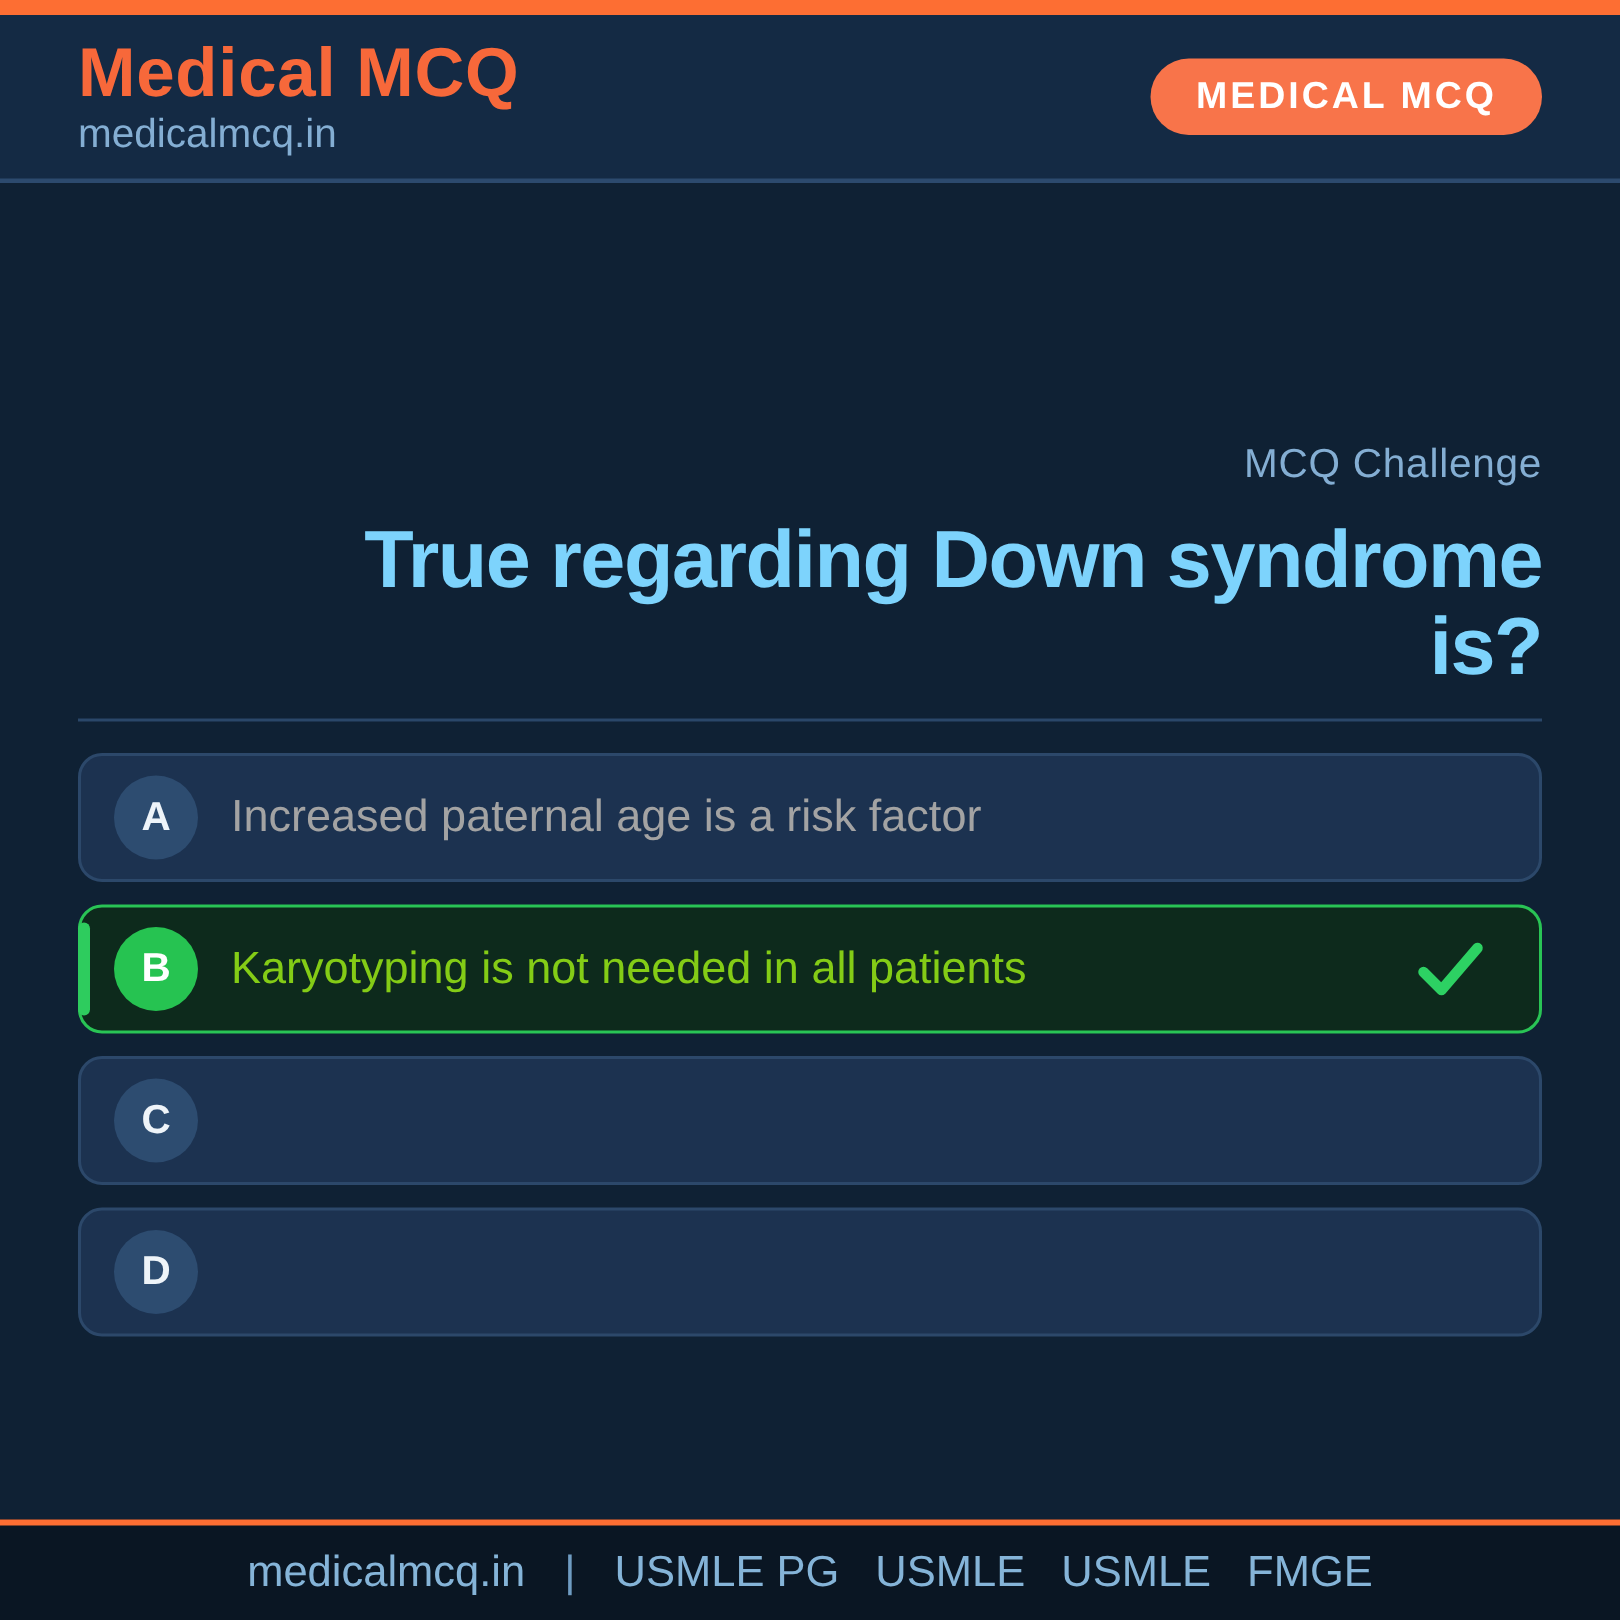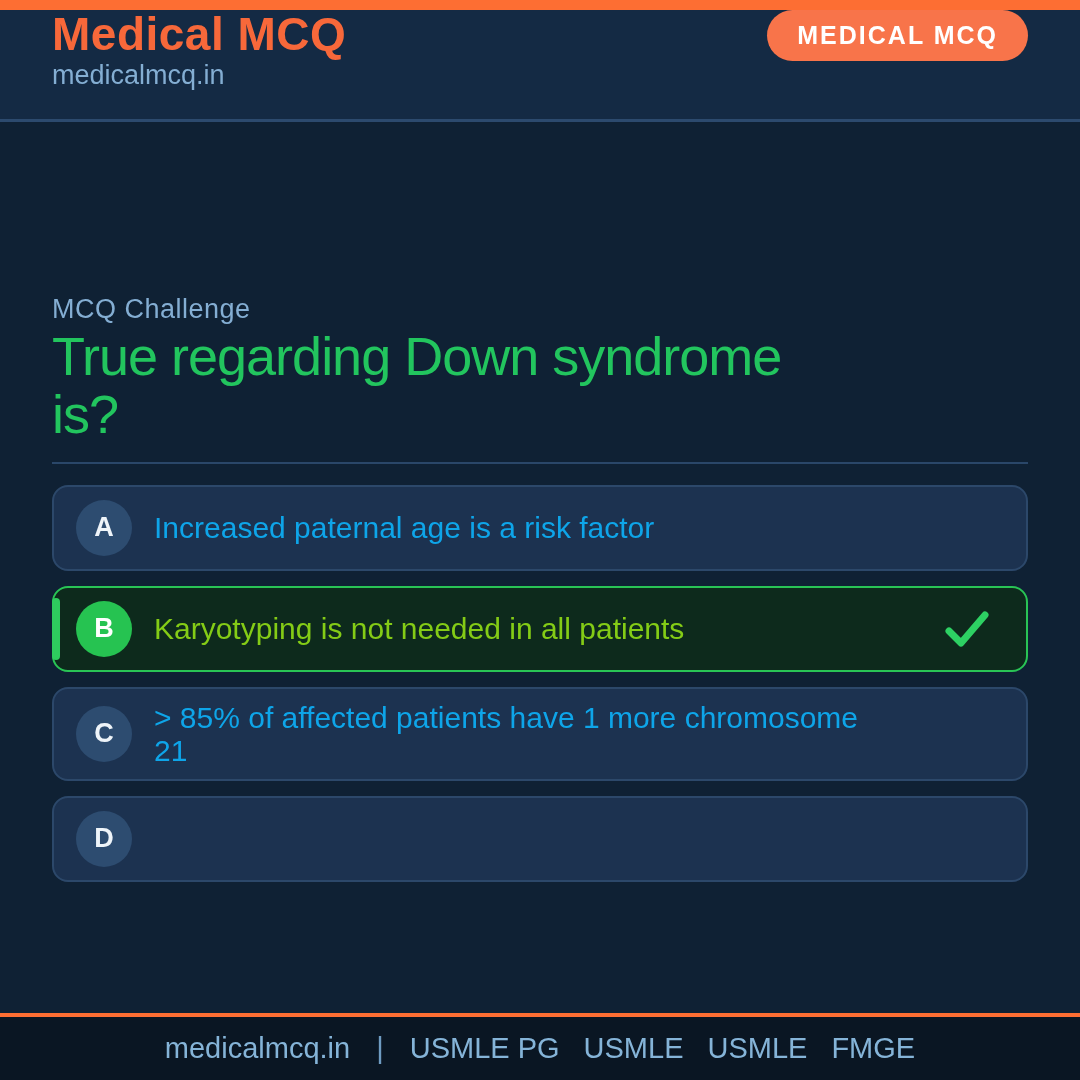--- a/index.html
+++ b/index.html
@@ -14,21 +14,21 @@
   }
   
   .top-strip { height: 10px; background: #fd6e33; }
 
   
   .header {
     height: 112px;
     background: #142a44;
     border-bottom: 3px solid #2c4a6e;
     display: flex;
-    align-items: flex-start;
+    align-items: center;
     justify-content: space-between;
     padding: 0 52px;
   }
   .brand-title {
     color: #f7683a;
     font-size: 46px;
     font-weight: bold;
     letter-spacing: 0.5px;
     line-height: 1.05;
   }
@@ -42,32 +42,32 @@
     color: #ffffff;
     font-size: 25px;
     font-weight: bold;
     letter-spacing: 2px;
     padding: 11px 30px;
     border-radius: 26px;
     white-space: nowrap;
   }
 
   
-  .main { padding: 0 52px; }
+  .main { padding: 0 52px; text-align: right; }
   .eyebrow {
     margin-top: 172px;
     color: #84aed3;
     font-size: 27px;
     letter-spacing: 0.5px;
   }
   .question {
-    margin-top: 2px;
-    color: #22c55e;
+    margin-top: 19px;
+    color: #7dd3fc;
     font-size: 54px;
-    font-weight: normal;
+    font-weight: bold;
     letter-spacing: -1px;
     line-height: 1.08;
   }
   .divider {
     margin-top: 18px;
     height: 2px;
     background: #2a4769;
   }
 
   
@@ -95,21 +95,21 @@
     border-radius: 50%;
     background: #2d4c70;
     color: #eef4f9;
     font-size: 27px;
     font-weight: bold;
     display: flex;
     align-items: center;
     justify-content: center;
   }
   .option-text {
-    color: #0ea5e9;
+    color: #a3a3a3;
     font-size: 30px;
     line-height: 1.1;
     max-width: 720px;
   }
   .option.correct {
     background: #0d2a1c;
     border-color: #29c455;
   }
   .option.correct .option-letter { background: #26c351; color: #ffffff; }
   .option.correct .option-text { color: #84cc16; }
@@ -186,21 +186,20 @@
         <div class="option-text">Karyotyping is not needed in all patients</div>
         <div class="check">
           <svg width="46" height="40" viewBox="0 0 46 40">
             <polyline points="5,22 17,34 41,6" fill="none" stroke="#2dd163" stroke-width="7" stroke-linecap="round" stroke-linejoin="round"></polyline>
           </svg>
         </div>
       </div>
 
       <div class="option">
         <div class="option-letter">C</div>
-        <div class="option-text">&gt; 85% of affected patients have 1 more chromosome 21</div>
       </div>
 
       <div class="option">
         <div class="option-letter">D</div>
       </div>
 
     </div>
   </div>
 
   <div class="footer">

